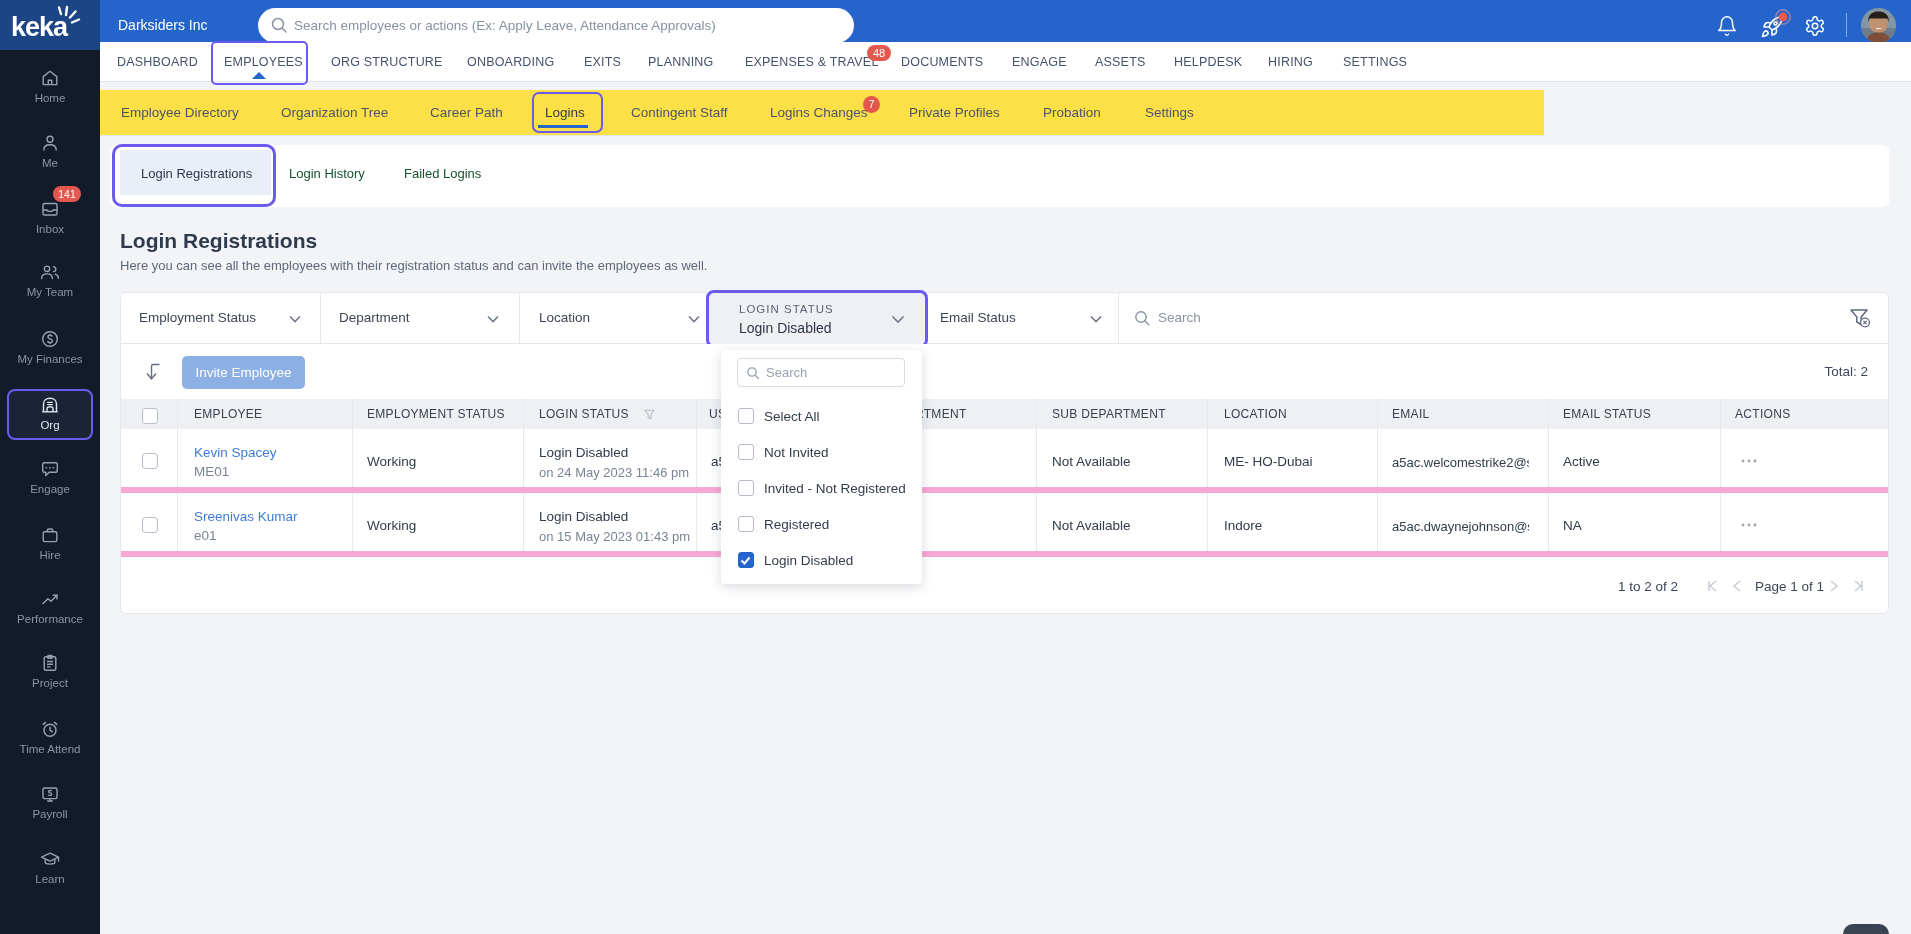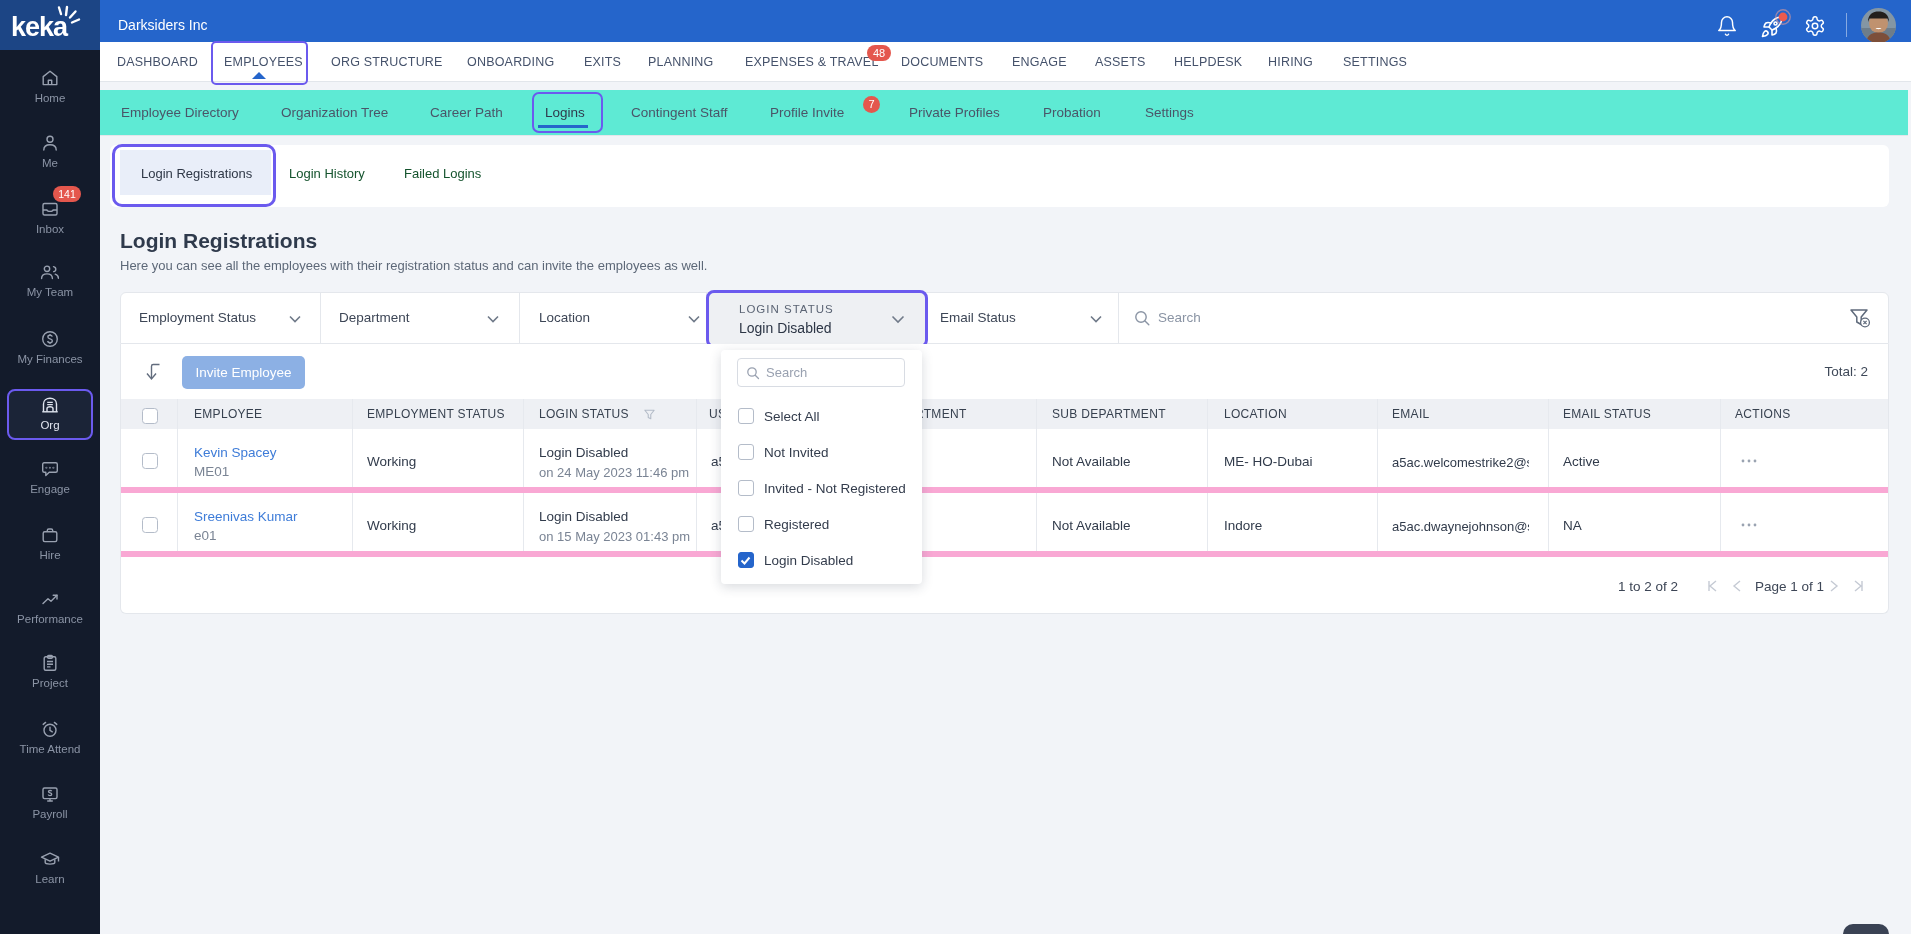--- a/index.html
+++ b/index.html
@@ -20,21 +20,21 @@
 .orgbox { position:absolute; left:7px; top:389px; width:86px; height:51px; border:2px solid #6b5aee; border-radius:8px; }
 
 
 #navbar { position:absolute; left:100px; top:42px; width:1811px; height:40px; background:#fff; border-bottom:1px solid #e2e6eb; }
 .nav-item { position:absolute; top:0; height:40px; line-height:40px; font-size:12.5px; letter-spacing:.2px; color:#45526b; white-space:nowrap; }
 #navbar .pbox { position:absolute; left:111px; top:-1px; width:97px; height:44px; border:2.5px solid #6b5aee; border-radius:5px; }
 #navbar .tri { position:absolute; left:152px; top:30px; width:0; height:0; border-left:7.5px solid transparent; border-right:7.5px solid transparent; border-bottom:7.5px solid #2565cb; }
 .badge { position:absolute; background:#e4574d; color:#fff; border-radius:9px; text-align:center; font-size:11px; }
 
 
-#subnav { position:absolute; left:100px; top:90px; width:1808px; height:46px; background:#5eead4; border-bottom:1px solid #e3e6ea; }
+#subnav { position:absolute; left:100px; top:90px; width:1444px; height:46px; background:#fde047; border-bottom:1px solid #e3e6ea; }
 .sub-item { position:absolute; top:0; height:46px; line-height:46px; font-size:13.5px; color:#4a5568; white-space:nowrap; }
 
 
 #tabcard { position:absolute; left:110px; top:145px; width:1779px; height:62px; background:#fff; border-radius:6px; }
 #tab-active-bg { position:absolute; left:10px; top:5px; width:151px; height:45px; background:#e9eef9; }
 #tabbox { position:absolute; left:2px; top:-1px; width:164px; height:63px; border:3px solid #6b5aee; border-radius:10px; }
 .tab-item { position:absolute; top:0; height:62px; line-height:57px; font-size:13px; color:#14532d; }
 
 
 #h1 { position:absolute; left:120px; top:229px; font-size:21px; font-weight:bold; color:#2f3a4c; }
@@ -84,20 +84,27 @@
       <text x="11" y="36" font-family="Liberation Sans" font-weight="bold" font-size="27" fill="#fff" letter-spacing="-1">keka</text>
       <g stroke="#fff" stroke-width="2.4" stroke-linecap="round">
         <line x1="61" y1="14" x2="59" y2="7.5"></line>
         <line x1="66" y1="15" x2="67" y2="7"></line>
         <line x1="70" y1="17.5" x2="75.5" y2="11.5"></line>
         <line x1="72" y1="22.5" x2="79" y2="19.5"></line>
       </g>
     </svg>
   </div>
   <div id="companyname">Darksiders Inc</div>
+  <div id="searchpill">
+    <svg style="position:absolute;left:12px;top:8px" width="19" height="19" viewBox="0 0 19 19">
+        <circle cx="8" cy="8" r="5.5" fill="none" stroke="#8792a3" stroke-width="1.5"></circle>
+        <line x1="12.2" y1="12.2" x2="16" y2="16" stroke="#8792a3" stroke-width="1.5" stroke-linecap="round"></line>
+      </svg>
+    <span>Search employees or actions (Ex: Apply Leave, Attendance Approvals)</span>
+  </div>
 
   <svg style="position:absolute;left:1716px;top:15px" width="22" height="22" viewBox="0 0 24 24" fill="none" stroke="#fff" stroke-width="1.6" stroke-linecap="round" stroke-linejoin="round">
     <path d="M6 8a6 6 0 0 1 12 0c0 7 3 9 3 9H3s3-2 3-9"></path>
     <path d="M10.3 21a1.94 1.94 0 0 0 3.4 0"></path>
   </svg>
   <svg style="position:absolute;left:1760px;top:15px" width="24" height="24" viewBox="0 0 24 24" fill="none" stroke="#fff" stroke-width="1.6" stroke-linecap="round" stroke-linejoin="round">
     <path d="M4.5 16.5c-1.5 1.26-2 5-2 5s3.74-.5 5-2c.71-.84.7-2.13-.09-2.91a2.18 2.18 0 0 0-2.91-.09z"></path>
     <path d="M12 15l-3-3a22 22 0 0 1 2-3.95A12.88 12.88 0 0 1 22 2c0 2.72-.78 7.5-6 11a22.35 22.35 0 0 1-4 2z"></path>
     <path d="M9 12H4s.55-3.03 2-4c1.62-1.08 5 0 5 0"></path>
     <path d="M12 15v5s3.03-.55 4-2c1.08-1.62 0-5 0-5"></path>
@@ -254,21 +261,21 @@
 </div>
 
 <div id="subnav">
   <div class="sub-item" style="left:21px;">Employee Directory</div>
   <div class="sub-item" style="left:181px;">Organization Tree</div>
   <div class="sub-item" style="left:330px;">Career Path</div>
   <div class="sub-item" style="left:445px;color:#2f3a4c;">Logins</div>
   <div style="position:absolute;left:438px;top:35px;width:50px;height:3px;background:#2565cb;"></div>
   <div style="position:absolute;left:432px;top:2px;width:71px;height:41px;border:2.5px solid #6b5aee;border-radius:7px;"></div>
   <div class="sub-item" style="left:531px;">Contingent Staff</div>
-  <div class="sub-item" style="left:670px;">Profile Invite</div>
+  <div class="sub-item" style="left:670px;">Logins Changes</div>
   <div class="badge" style="left:763px;top:6px;width:17px;height:17px;line-height:17px;border-radius:9px;">7</div>
   <div class="sub-item" style="left:809px;">Private Profiles</div>
   <div class="sub-item" style="left:943px;">Probation</div>
   <div class="sub-item" style="left:1045px;">Settings</div>
 </div>
 
 <div id="tabcard">
   <div id="tab-active-bg"></div>
   <div id="tabbox"></div>
   <div class="tab-item" style="left:31px;color:#2f3847;">Login Registrations</div>

